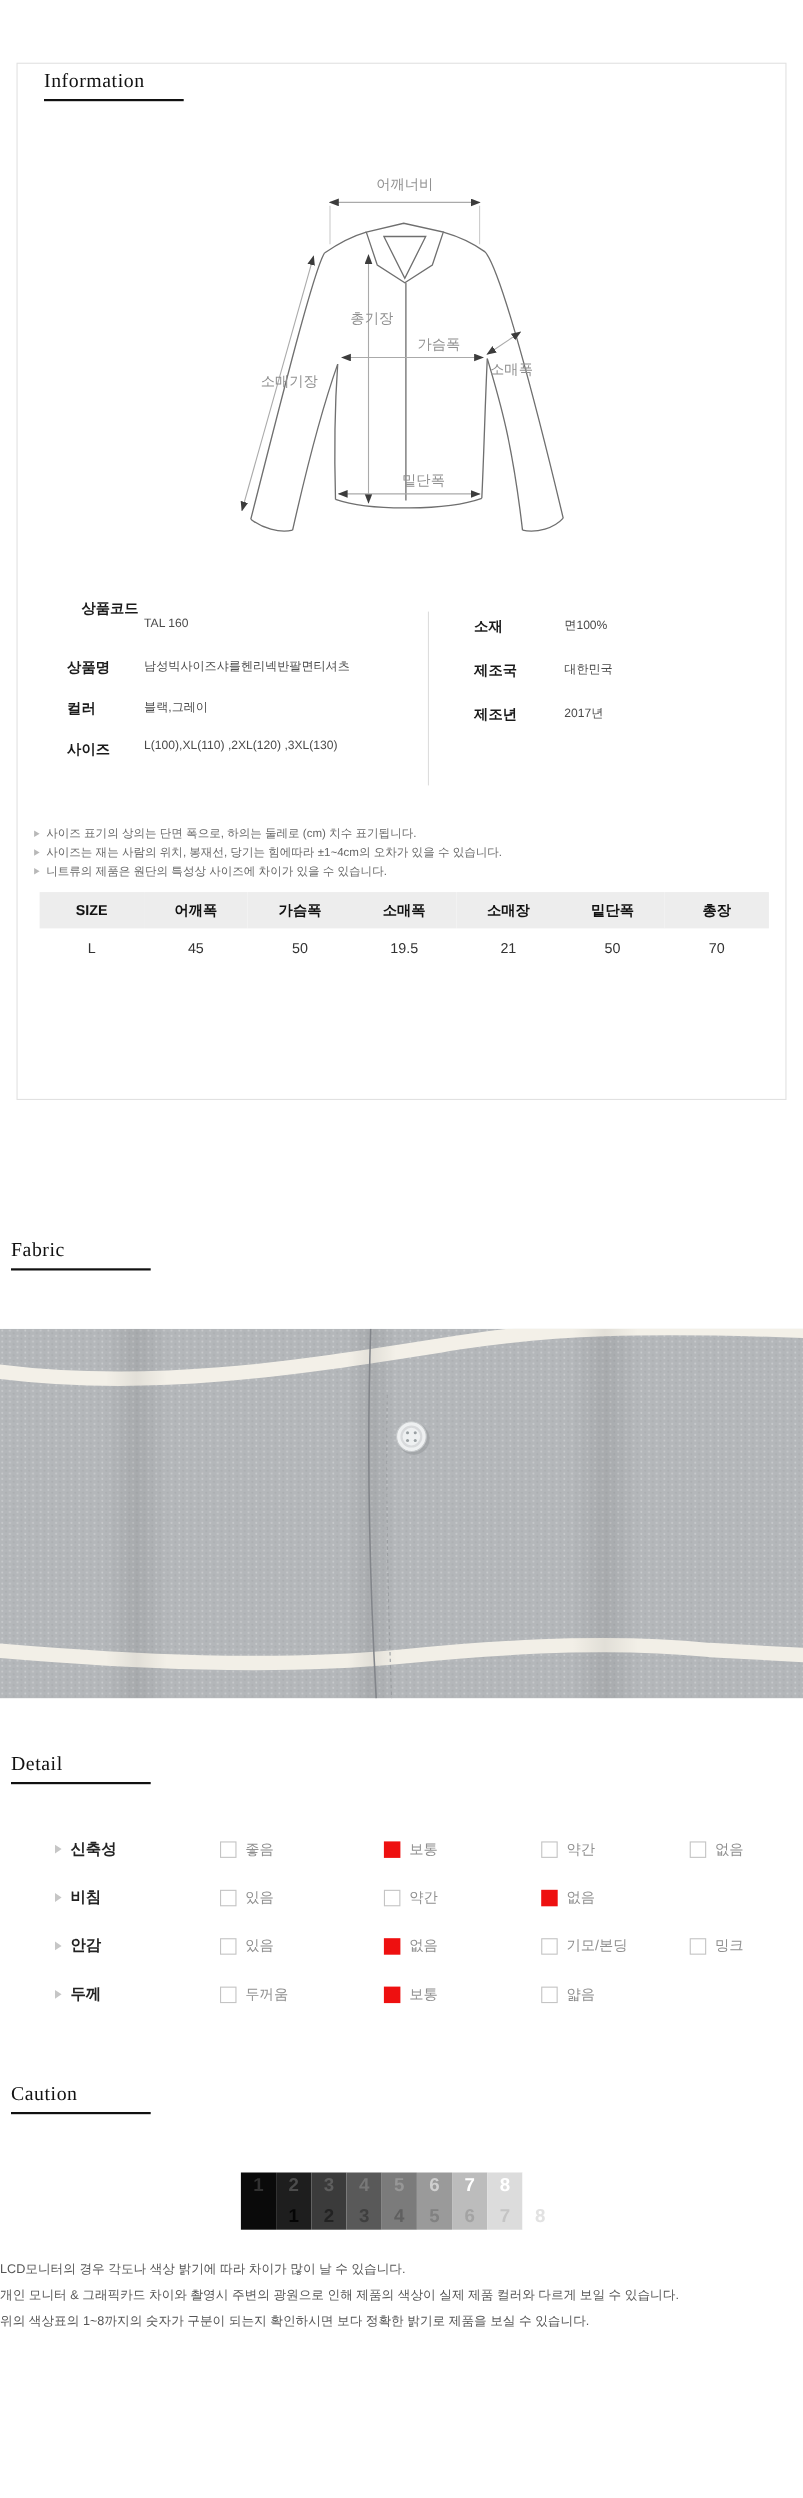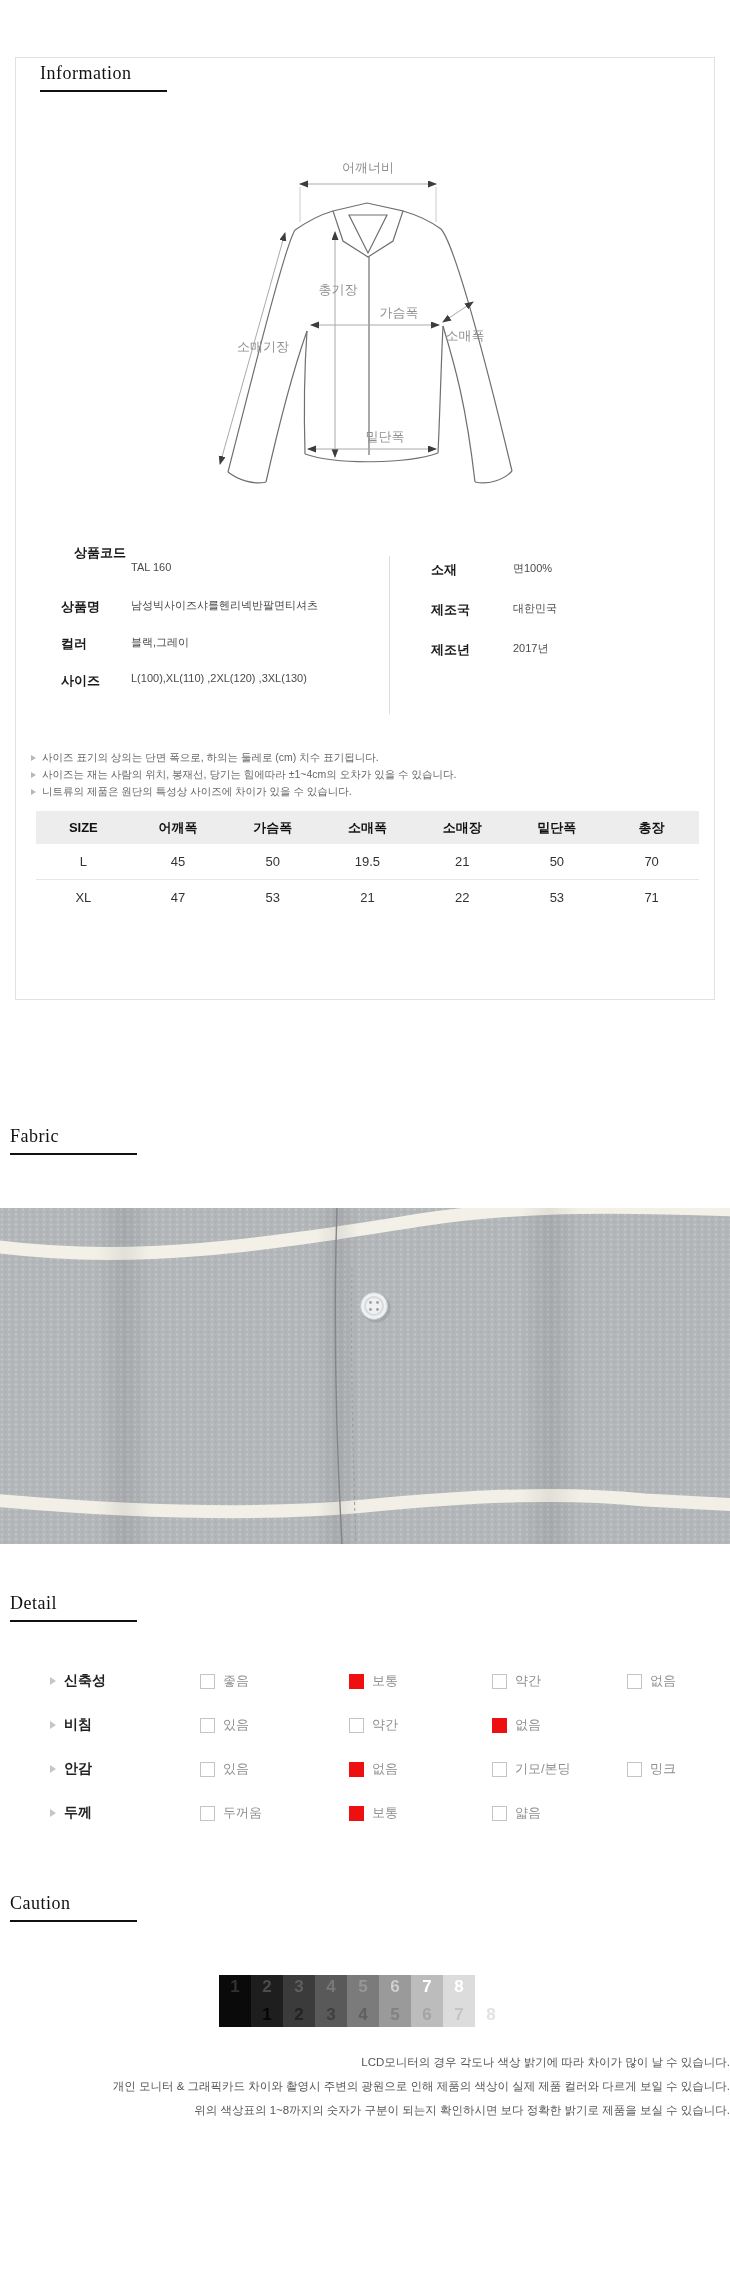--- a/index.html
+++ b/index.html
@@ -32,21 +32,21 @@
                 border-top:4px solid transparent;border-bottom:4px solid transparent;}
   .opt{position:absolute;display:flex;align-items:center;}
   .cb{width:13px;height:13px;border:1.5px solid #c4c4c4;background:#fff;margin-right:8px;flex:0 0 auto;}
   .cb.checked{border:none;width:15px;height:15px;background:#ee1010;}
   .opt-text{font-size:13px;color:#8f8f8f;}
   
   #gray-strip{left:219px;top:1975px;display:flex;}
   .g-cell{width:32px;height:52px;position:relative;font-weight:bold;font-size:17px;}
   .g-top{position:absolute;top:2px;left:0;right:0;text-align:center;}
   .g-bottom{position:absolute;bottom:2px;left:0;right:0;text-align:center;}
-  .caution-line{left:0;width:730px;text-align:right;font-size:11.5px;color:#555;}
+  .caution-line{left:0;width:730px;text-align:left;font-size:11.5px;color:#555;}
   
   .diag-label{font-size:13px;fill:#909090;}
 </style>
 </head>
 <body>
 
 <div class="abs" id="info-box">
 
   <div class="abs" style="left:24px;top:5px;">
     <div class="sec-title">Information</div>
@@ -145,29 +145,20 @@
     <tbody>
       <tr>
         <td>L</td>
         <td>45</td>
         <td>50</td>
         <td>19.5</td>
         <td>21</td>
         <td>50</td>
         <td>70</td>
       </tr>
-      <tr>
-        <td>XL</td>
-        <td>47</td>
-        <td>53</td>
-        <td>21</td>
-        <td>22</td>
-        <td>53</td>
-        <td>71</td>
-      </tr>
     </tbody>
   </table>
 </div>
 
 <div class="abs" style="left:10px;top:1126px;">
   <div class="sec-title">Fabric</div>
   <div class="title-rule" style="margin-top:6px;"></div>
 </div>
 
 <svg class="abs" style="left:0;top:1208px;" width="730" height="336" viewBox="0 0 730 336">

